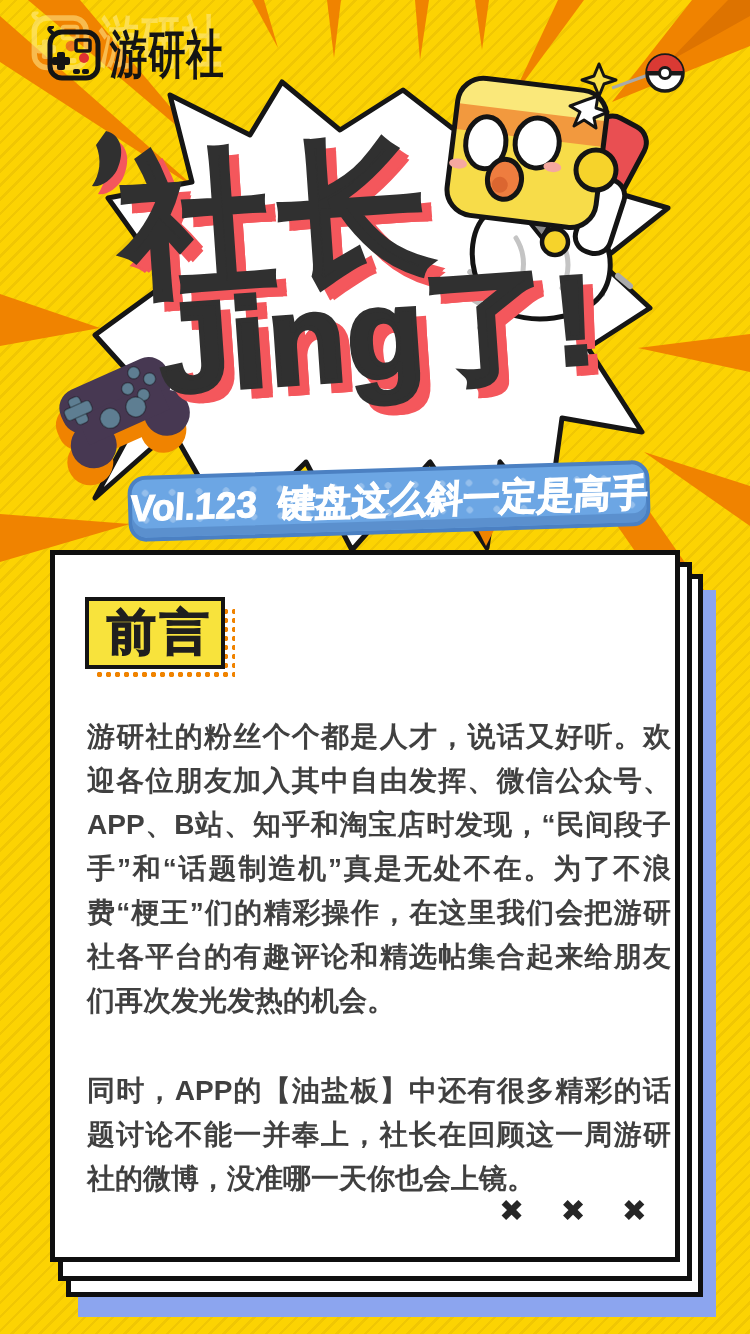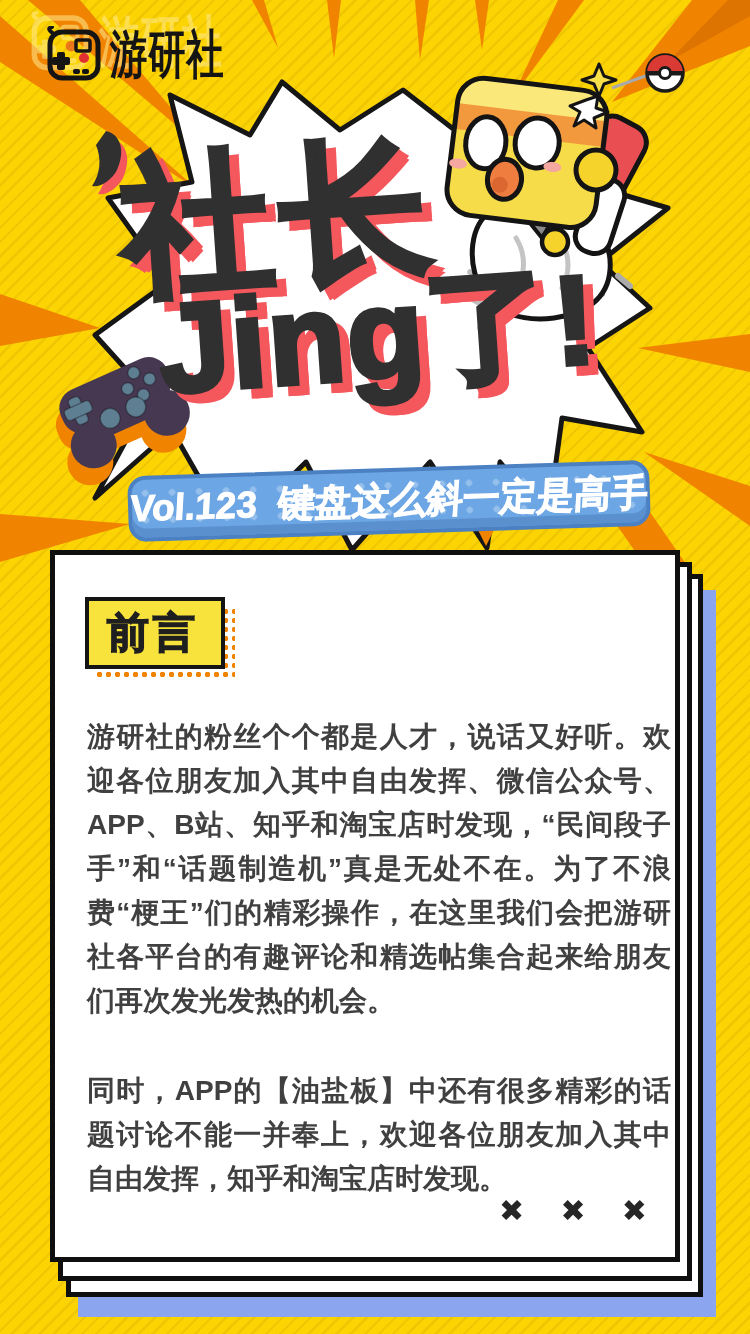--- a/index.html
+++ b/index.html
@@ -39,21 +39,21 @@
   .banner .bt{font-size:37px;transform:skewX(-5deg);-webkit-text-stroke:1px #fff;white-space:nowrap;}
   
   .layer-blue{position:absolute;left:78px;top:590px;width:638px;height:727px;background:#8CA5EF;z-index:20;}
   .layer-3{position:absolute;left:66px;top:574px;width:637px;height:723px;background:#fff;border:5px solid #0f0f0f;z-index:21;}
   .layer-2{position:absolute;left:58px;top:562px;width:634px;height:719px;background:#fff;border:5px solid #0f0f0f;z-index:22;}
   .card{position:absolute;left:50px;top:550px;width:630px;height:712px;background:#fff;border:5px solid #0f0f0f;z-index:23;}
   .hd-dots{position:absolute;left:40px;top:52px;width:140px;height:72px;
     background-image:radial-gradient(#F08300 2.6px,transparent 3px);background-size:9px 9px;z-index:1;}
   .heading-box{position:absolute;left:30px;top:42px;width:140px;height:72px;background:#F8E33C;
     border:4px solid #141414;z-index:2;display:flex;align-items:center;}
-  .heading-box span{font-size:42px;font-weight:700;color:#1f1f1f;-webkit-text-stroke:1.5px #1f1f1f;padding-left:18px;letter-spacing:4px;}
+  .heading-box span{font-size:49px;font-weight:700;color:#1f1f1f;-webkit-text-stroke:1.5px #1f1f1f;padding-left:18px;letter-spacing:4px;}
   .body-text{position:absolute;left:32px;right:4px;top:160px;font-size:28px;line-height:44px;color:#404040;font-weight:700;z-index:2;text-align:justify;}
   .body-text p{margin:0;}
   .body-text p + p{margin-top:46px;}
   .close-marks{position:absolute;right:14px;top:638px;font-size:30px;font-weight:700;color:#262626;letter-spacing:14px;z-index:2;}
   svg{display:block;}
 </style>
 </head>
 <body>
 
 <div class="poster">
@@ -207,18 +207,18 @@
   <div class="layer-3"></div>
   <div class="layer-2"></div>
 
   <div class="card">
     <div class="hd-dots"></div>
     <div class="heading-box">
       <span>前言</span>
     </div>
     <div class="body-text">
       <p>游研社的粉丝个个都是人才，说话又好听。欢迎各位朋友加入其中自由发挥、微信公众号、APP、B站、知乎和淘宝店时发现，“民间段子手”和“话题制造机”真是无处不在。为了不浪费“梗王”们的精彩操作，在这里我们会把游研社各平台的有趣评论和精选帖集合起来给朋友们再次发光发热的机会。</p>
-      <p>同时，APP的【油盐板】中还有很多精彩的话题讨论不能一并奉上，欢迎各位朋友加入其中自由发挥，知乎和淘宝店时发现。</p>
+      <p>同时，APP的【油盐板】中还有很多精彩的话题讨论不能一并奉上，社长在回顾这一周游研社的微博，没准哪一天你也会上镜。</p>
     </div>
     <div class="close-marks">✖ ✖ ✖</div>
   </div>
 
 </div>
 
 </body></html>

